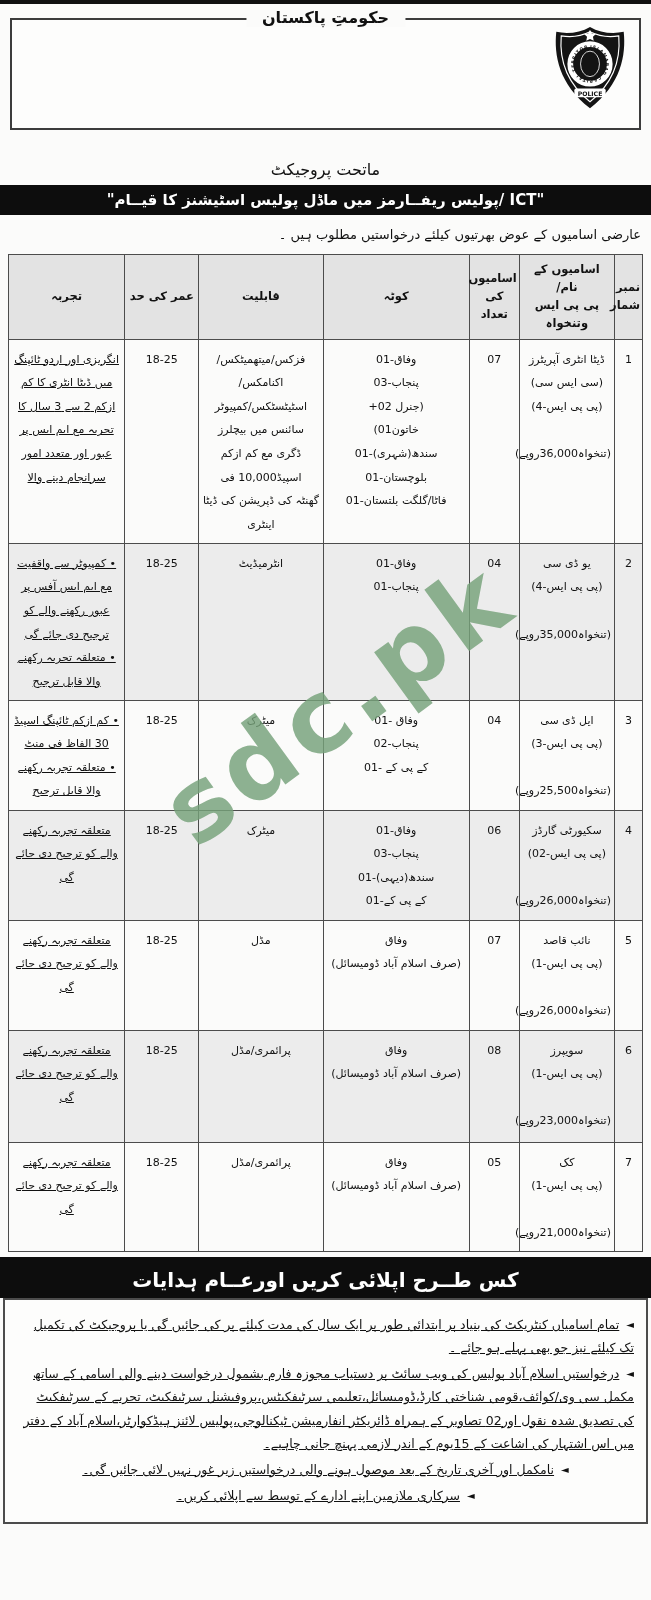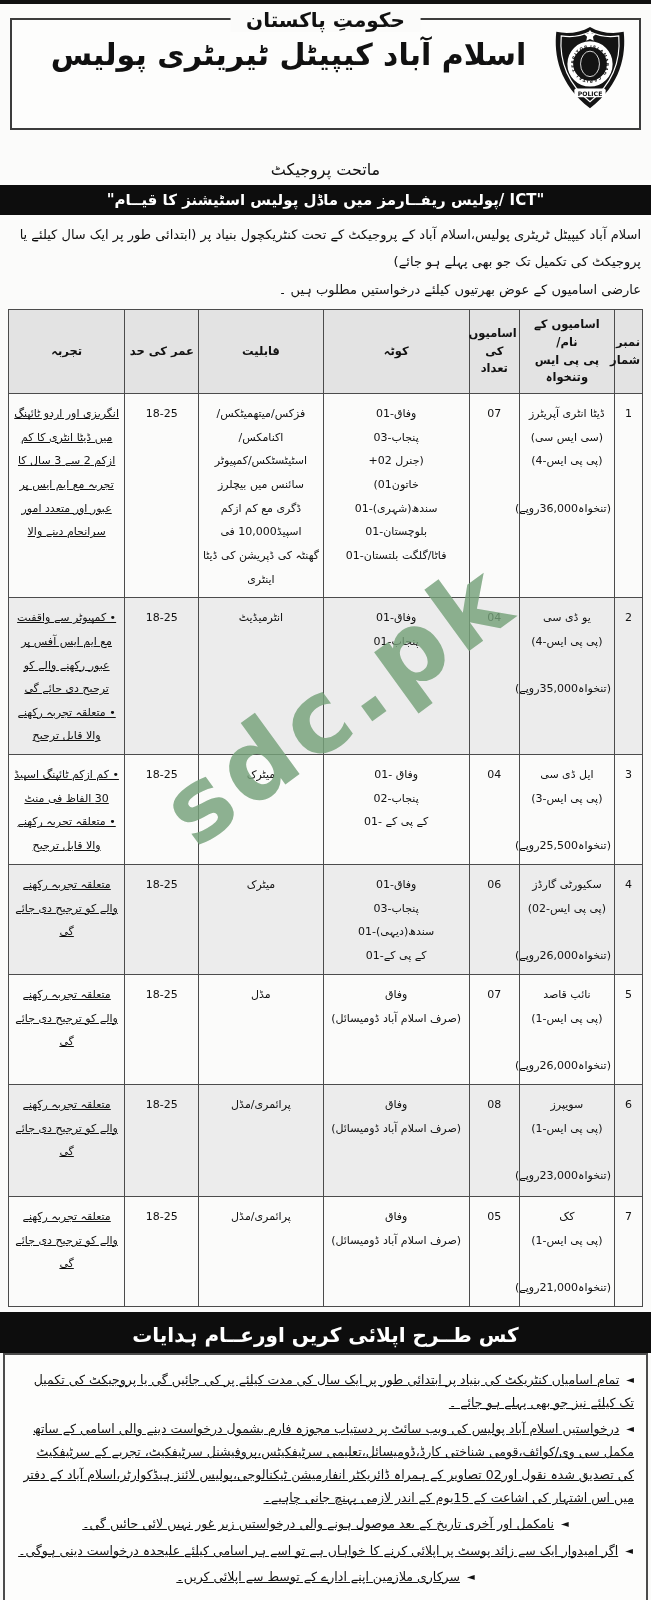--- a/index.html
+++ b/index.html
@@ -7,21 +7,21 @@
     width:651px;height:1600px;overflow:hidden;position:relative;
     background:#fbfbfa;color:#111;
     font-family:"DejaVu Sans",sans-serif;
     display:flex;flex-direction:column;
   }
   .topbar{height:4px;background:#101010;flex:none;}
   
   .header{position:relative;padding-top:8px;flex:none;}
   .title-box{margin:6px 10px 0;border:2px solid #3c3c3c;height:108px;position:relative;background:#fdfdfc;}
   .govt{position:absolute;top:-12px;left:50%;transform:translateX(-50%);
-        background:#fbfbfa;padding:0 16px;font-size:20px;font-weight:bold;direction:rtl;white-space:nowrap;}
+        background:#fbfbfa;padding:0 16px;font-size:16px;font-weight:bold;direction:rtl;white-space:nowrap;}
   .t1{padding:16px 86px 0 12px;text-align:center;font-size:30px;font-weight:bold;direction:rtl;line-height:1.25;}
   .t2{position:absolute;bottom:-22px;left:0;right:0;text-align:center;}
   .t2 span{background:#fbfbfa;padding:0 22px;font-size:28px;font-weight:bold;direction:rtl;}
   .badge{position:absolute;right:12px;top:5px;}
   .subtitle{margin-top:30px;text-align:center;font-weight:normal;font-size:16px;direction:rtl;}
   .banner{margin-top:6px;background:#0d0d0d;color:#fff;text-align:center;
           font-size:15px;font-weight:bold;height:30px;line-height:30px;direction:rtl;flex:none;}
   
   .intro{direction:rtl;text-align:right;font-size:13px;line-height:2.1;padding:6px 10px 2px;flex:none;}
   
@@ -67,29 +67,27 @@
       <circle cx="45" cy="47" r="24" fill="none" stroke="#fff" stroke-width="7"></circle>
       <path id="ring" d="M45 28 a19 19 0 1 1 -0.01 0" fill="none"></path>
       <text font-size="5.2" fill="#141414" font-weight="bold" letter-spacing="1">
         <textPath href="#ring">ISLAMABAD CAPITAL TERRITORY</textPath>
       </text>
       <ellipse cx="45" cy="47" rx="11.5" ry="15.5" fill="#141414" stroke="#fff" stroke-width="1"></ellipse>
       <path d="M45 5.5 l2.2 4.4 5 .7 -3.6 3.4 .9 4.9 -4.5 -2.3 -4.5 2.3 .9 -4.9 -3.6 -3.4 5 -.7 Z" fill="#fff"></path>
       <rect x="26" y="77" width="38" height="10.5" rx="2" fill="#fff"></rect>
       <text x="45" y="85.5" text-anchor="middle" font-size="7.5" font-weight="bold" fill="#141414">POLICE</text>
     </svg>
-    <div class="t1">اسلام آباد کیپیٹل ٹیریٹری پولیس</div>
   </div>
   <div class="subtitle">ماتحت پروجیکٹ</div>
 </div>
 
 <div class="banner">"ICT /پولیس ریفــارمز میں ماڈل پولیس اسٹیشنز کا قیــام"</div>
 
 <div class="intro">
-  <div>اسلام آباد کیپیٹل ٹریٹری پولیس،اسلام آباد کے پروجیکٹ کے تحت کنٹریکچول بنیاد پر (ابتدائی طور پر ایک سال کیلئے یا پروجیکٹ کی تکمیل تک جو بھی پہلے ہو جائے)</div>
   <div>عارضی اسامیوں کے عوض بھرتیوں کیلئے درخواستیں مطلوب ہیں ۔</div>
 </div>
 
 <table class="jobs">
   <colgroup>
     <col class="c-serial">
       <col class="c-name">
       <col class="c-count">
       <col class="c-quota">
     <col class="c-qual">
@@ -218,18 +216,17 @@
     </tr>
   </tbody>
 </table>
 
 <div class="howto">کس طــرح اپلائی کریں اورعــام ہدایات</div>
 
 <div class="rules">
   <div class="bullet long"><span class="arrow">◄</span><span>تمام اسامیاں کنٹریکٹ کی بنیاد پر ابتدائی طور پر ایک سال کی مدت کیلئے پر کی جائیں گی یا پروجیکٹ کی تکمیل تک کیلئے نیز جو بھی پہلے ہو جائے ۔</span></div>
   <div class="bullet long"><span class="arrow">◄</span><span>درخواستیں اسلام آباد پولیس کی ویب سائٹ پر دستیاب مجوزہ فارم بشمول درخواست دینے والی اسامی کے ساتھ مکمل سی وی/کوائف،قومی شناختی کارڈ،ڈومیسائل،تعلیمی سرٹیفکیٹس،پروفیشنل سرٹیفکیٹ، تجربے کے سرٹیفکیٹ کی تصدیق شدہ نقول اور02 تصاویر کے ہمراہ ڈائریکٹر انفارمیشن ٹیکنالوجی،پولیس لائنز ہیڈکوارٹر،اسلام آباد کے دفتر میں اس اشتہار کی اشاعت کے 15یوم کے اندر لازمی پہنچ جانی چاہیے۔</span></div>
   <div class="bullet"><span class="arrow">◄</span><span>نامکمل اور آخری تاریخ کے بعد موصول ہونے والی درخواستیں زیر غور نہیں لائی جائیں گی۔</span></div>
-  <div class="bullet"><span class="arrow">◄</span><span>اگر امیدوار ایک سے زائد پوسٹ پر اپلائی کرنے کا خواہاں ہے تو اسے ہر اسامی کیلئے علیحدہ درخواست دینی ہوگی۔</span></div>
   <div class="bullet"><span class="arrow">◄</span><span>سرکاری ملازمین اپنے ادارے کے توسط سے اپلائی کریں۔</span></div>
 
 </div>
 
 <div class="watermark">sdc.pk</div>
 
 </body></html>

